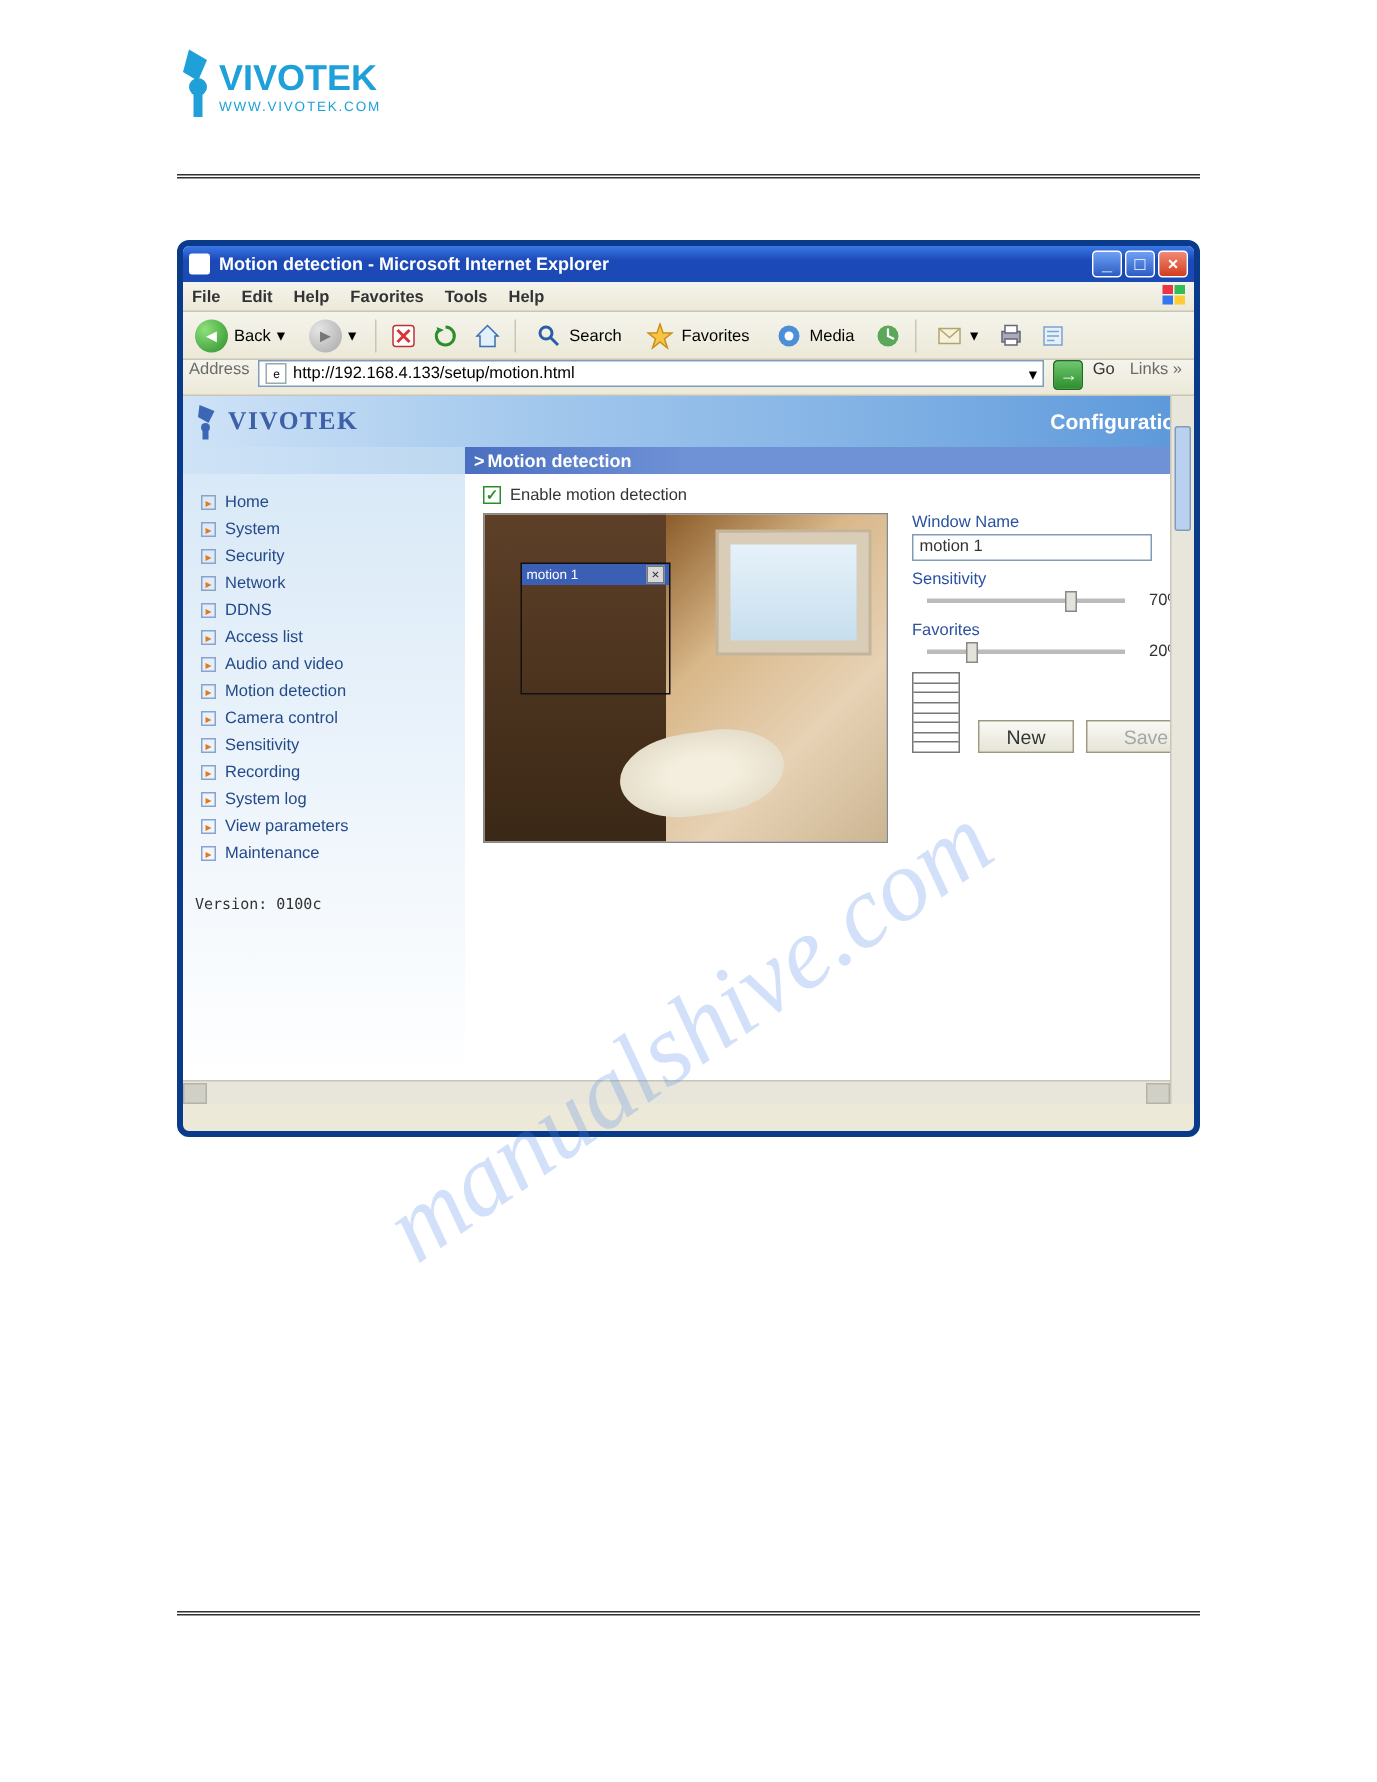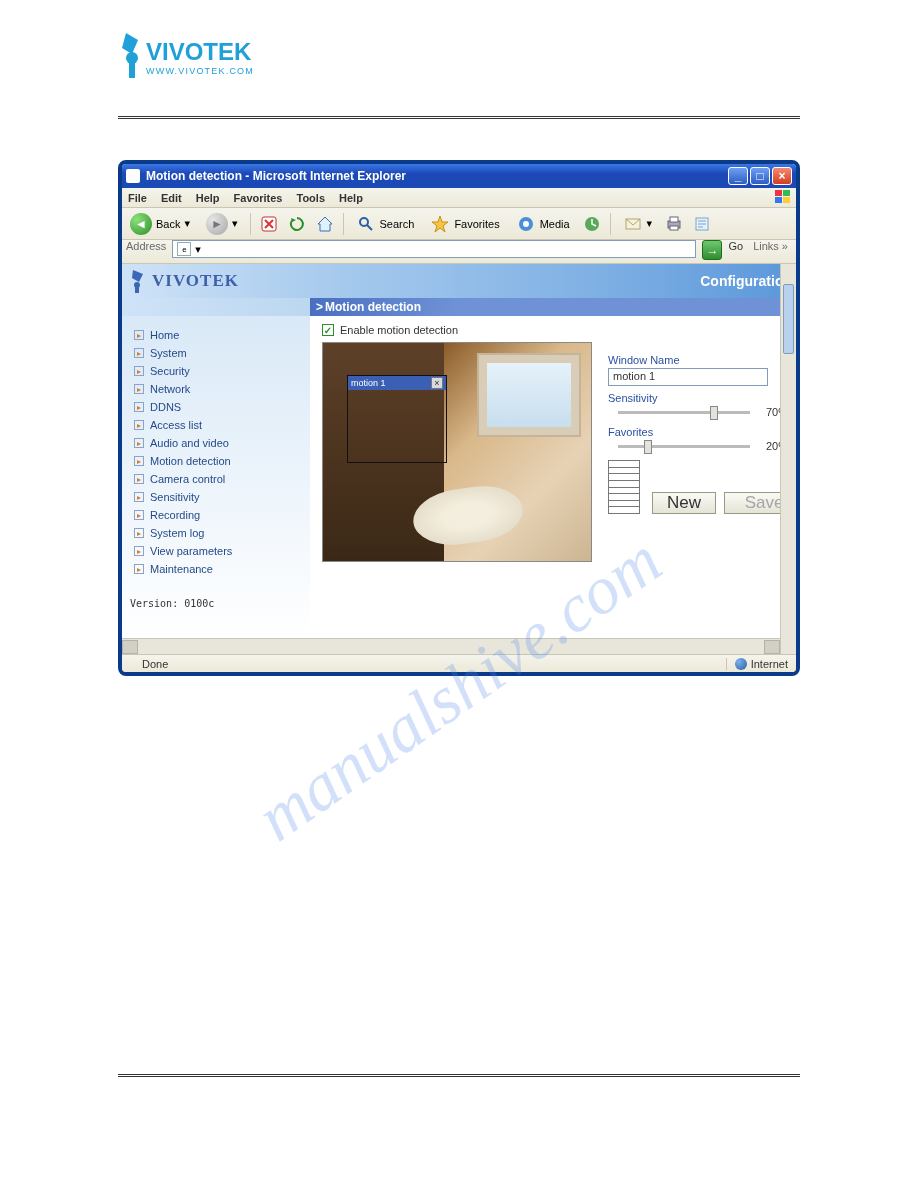--- a/index.html
+++ b/index.html
@@ -27,21 +27,21 @@
   }
   .page-rule.top { top: 116px; }
   .page-rule.bottom { top: 1074px; }
 
   
   .ie-window {
     position: absolute;
     left: 118px;
     right: 118px;
     top: 160px;
-    height: 516px;
+    height: 598px;
     border: 4px solid #0a3a8a;
     border-radius: 8px;
     overflow: hidden;
     background: #ece9d8;
   }
 
   
   .ie-titlebar {
     height: 24px;
     background: linear-gradient(to bottom, #3b78e7, #1c49b7 40%, #1a4ab5);
@@ -252,21 +252,21 @@
   .motion-box {
     position:absolute; left:24px; top:32px; width:100px; height:88px;
     border:1px solid #111;
   }
   .motion-box-title {
     height:14px; background:#3b5fb5; color:#fff; font-size:9px;
     display:flex; align-items:center; justify-content:space-between; padding:0 3px;
   }
   .motion-box-title .mini-close { width:12px;height:12px;background:#d9d9d9;border:1px solid #777;color:#333;display:flex;align-items:center;justify-content:center;font-size:9px; }
 
-  .controls-pane { font-size:11px; color:#333; width:180px;margin-top:12px; }
+  .controls-pane { font-size:11px; color:#333; width:180px; }
   .controls-pane .cp-label { color:#2a50a0; margin-bottom:2px; }
   .controls-pane .cp-input {
     width:160px; height:18px; border:1px solid #7f9db9; background:#fff;
     padding:1px 4px; font-size:11px; margin-bottom:6px;
   }
   .slider-row { display:flex; align-items:center; gap:6px; margin: 2px 0 8px 10px; }
   .slider {
     flex:1; height:3px; background:#bbb; position:relative;
   }
   .slider .knob {
@@ -280,21 +280,21 @@
     display:flex; flex-direction:column;
   }
   .histo div { flex:1; border-top:1px solid #777; }
   .histo div:first-child { border-top:none; }
 
   .btn-row { display:flex; gap:8px; margin-top:6px; }
   .btn3d {
     width:64px; height:22px;
     background:linear-gradient(to bottom,#fafaf5,#e6e4d6);
     border:1px solid #9b997f;
-    font-size:17px; display:flex; align-items:center; justify-content:center;
+    font-size:13px; display:flex; align-items:center; justify-content:center;
   }
   .btn3d.disabled { color:#a5a5a5;padding-left:16px; }
 
   
   .ie-statusbar {
     position:absolute; left:0; right:0; bottom:0; height:18px;
     background:linear-gradient(to bottom,#f5f4ec,#ece9d8);
     border-top:1px solid #c9c6b8;
     display:flex; align-items:center;
     font-size:11px; color:#333;
@@ -443,20 +443,21 @@
           <line x1="5" y1="9" x2="13" y2="9" stroke="#7fa2c9"></line>
           <line x1="5" y1="12" x2="10" y2="12" stroke="#7fa2c9"></line>
         </svg>
     </span>
   </div>
 
   <div class="ie-addrbar">
     <span class="label">Address</span>
     <div class="addr-input">
       <span class="page-ico">e</span>
+      <span class="addr-text">http://192.168.4.133/setup/motion.html</span>
       <span>▾</span>
     </div>
     <span class="go-btn">→</span>
     <span class="go-label">Go</span>
     <span class="links-btn"><span>Links</span> »</span>
   </div>
 
   <div class="ie-client">
 
     <div class="app">
@@ -605,28 +606,18 @@
 
     <div class="scroll-right">
       <div class="thumb"></div>
     </div>
     <div class="scroll-bottom">
       <span class="sbtn"></span>
       <span class="sbtn"></span>
     </div>
   </div>
 
-  <div class="ie-statusbar">
-    <div class="status-left">
-      <span class="page-ico" style="width:12px;height:12px;"></span>
-      <span>Done</span>
-    </div>
-    <div class="status-right">
-      <span class="zone-icon"></span>
-      <span>Internet</span>
-    </div>
-  </div>
 
 </div>
 
 <div class="page-rule bottom"></div>
 
 <div class="watermark">manualshive.com</div>
 
 </body></html>

